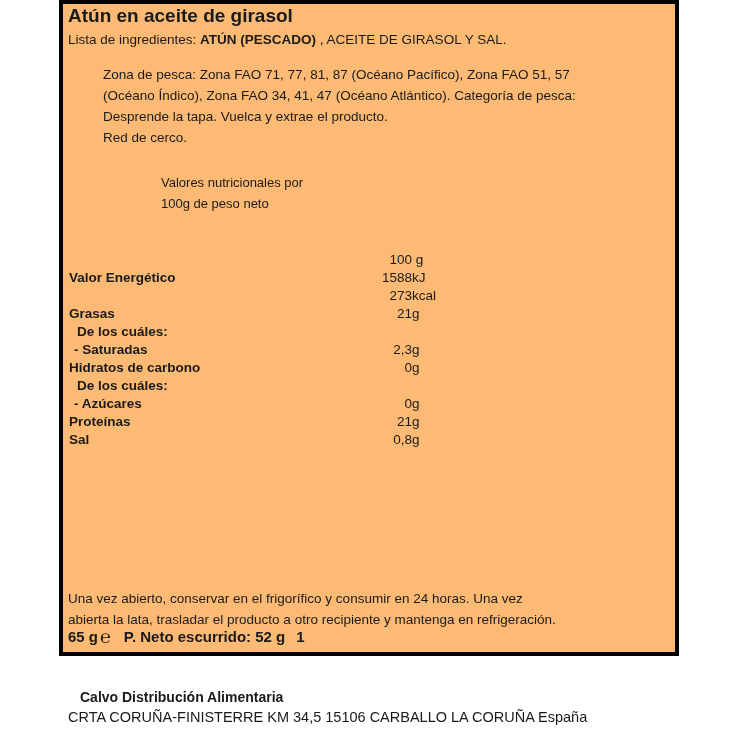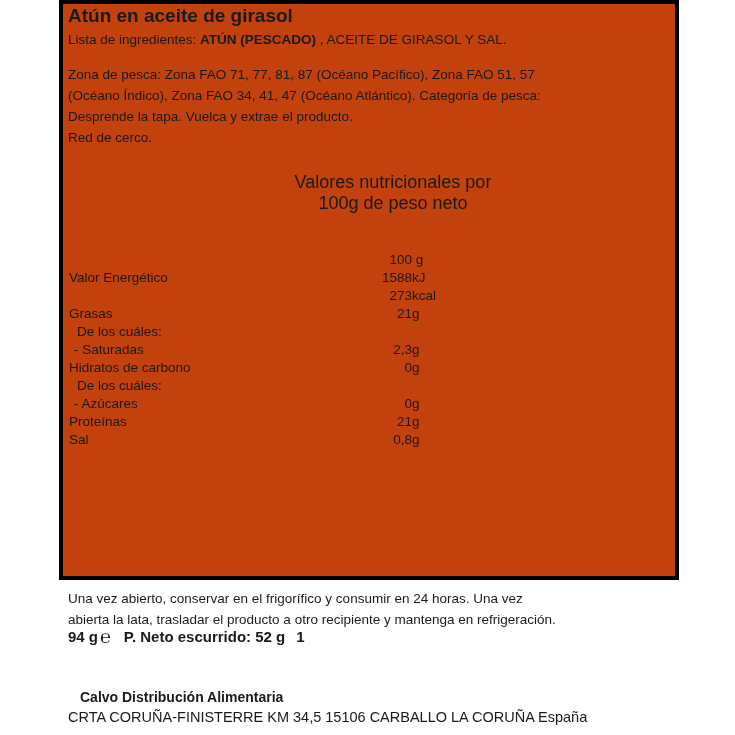--- a/index.html
+++ b/index.html
@@ -13,24 +13,24 @@
     position: relative;
     font-family: "Liberation Sans", "DejaVu Sans", sans-serif;
     color: #1a1a1a;
     overflow: hidden;
   }
   .box {
     position: absolute;
     left: 59px;
     top: 0;
     width: 620px;
-    height: 580px;
+    height: 656px;
     border: 4px solid #000000;
     box-sizing: border-box;
-    background: #c2410c;
+    background: #fdba74;
   }
   .box > div { position: absolute; }
   .title {
     left: 5px; top: 0px;
     font-size: 19px;
     font-weight: bold;
     line-height: 24px;
     white-space: nowrap;
   }
   .ingredients {
@@ -39,37 +39,37 @@
     line-height: 19px;
     white-space: nowrap;
   }
   .ingredients .bold { font-weight: bold; }
   .fishing {
     left: 5px; top: 60px;
     font-size: 13.5px;
     line-height: 21px;
     width: 604px;
   }
-  .fishing .line { white-space: nowrap; }
+  .fishing .line { white-space: nowrap; margin-left: 35px; }
   .nut-header {
-    left: 80px; top: 168px;
+    left: 98px; top: 168px;
     width: 500px;
-    text-align: center;
-    font-size: 18px;
+    text-align: left;
+    font-size: 13px;
     line-height: 21px;
   }
   .nrow {
     left: 0; top: 0;
     width: 612px;
     height: 18px;
     font-size: 13.5px;
     line-height: 18px;
     padding-left: 45px;
   }
-  .nrow .nlabel { position: absolute; white-space: nowrap; }
+  .nrow .nlabel { position: absolute; white-space: nowrap; font-weight: bold; }
   .nrow .nlabel.main { left: 6px; }
   .nrow .nlabel.sub  { left: 14px; }
   .nrow .nlabel.dash { left: 11px; text-align: center; }
   .nrow .vcell { position: absolute; left: 227px; white-space: nowrap; }
   .nrow .vnum  { display: inline-block; width: 122px; text-align: right; }
   .nrow .vunit { display: inline-block; text-align: left; }
   .storage {
     left: 5px; top: 584px;
     font-size: 13.5px;
     line-height: 21px;
@@ -170,18 +170,18 @@
   <div class="nrow" style="top:427px">
     <span class="nlabel main">Sal</span>
     <span class="vcell"><span class="vnum">0,8</span><span class="vunit">g</span></span>
   </div>
 
   <div class="storage">
     <div class="line">Una vez abierto, conservar en el frigorífico y consumir en 24 horas. Una vez</div>
     <div class="line">abierta la lata, trasladar el producto a otro recipiente y mantenga en refrigeración.</div>
   </div>
 
-  <div class="weights"><span>94 g</span><span class="e-sign">℮</span><span class="drained">P. Neto escurrido: 52 g</span><span class="footnote">1</span></div>
+  <div class="weights"><span>65 g</span><span class="e-sign">℮</span><span class="drained">P. Neto escurrido: 52 g</span><span class="footnote">1</span></div>
 
   <div class="company">Calvo Distribución Alimentaria</div>
   <div class="address">CRTA CORUÑA-FINISTERRE KM 34,5 15106 CARBALLO LA CORUÑA España</div>
 
 </div>
 
 </body></html>

